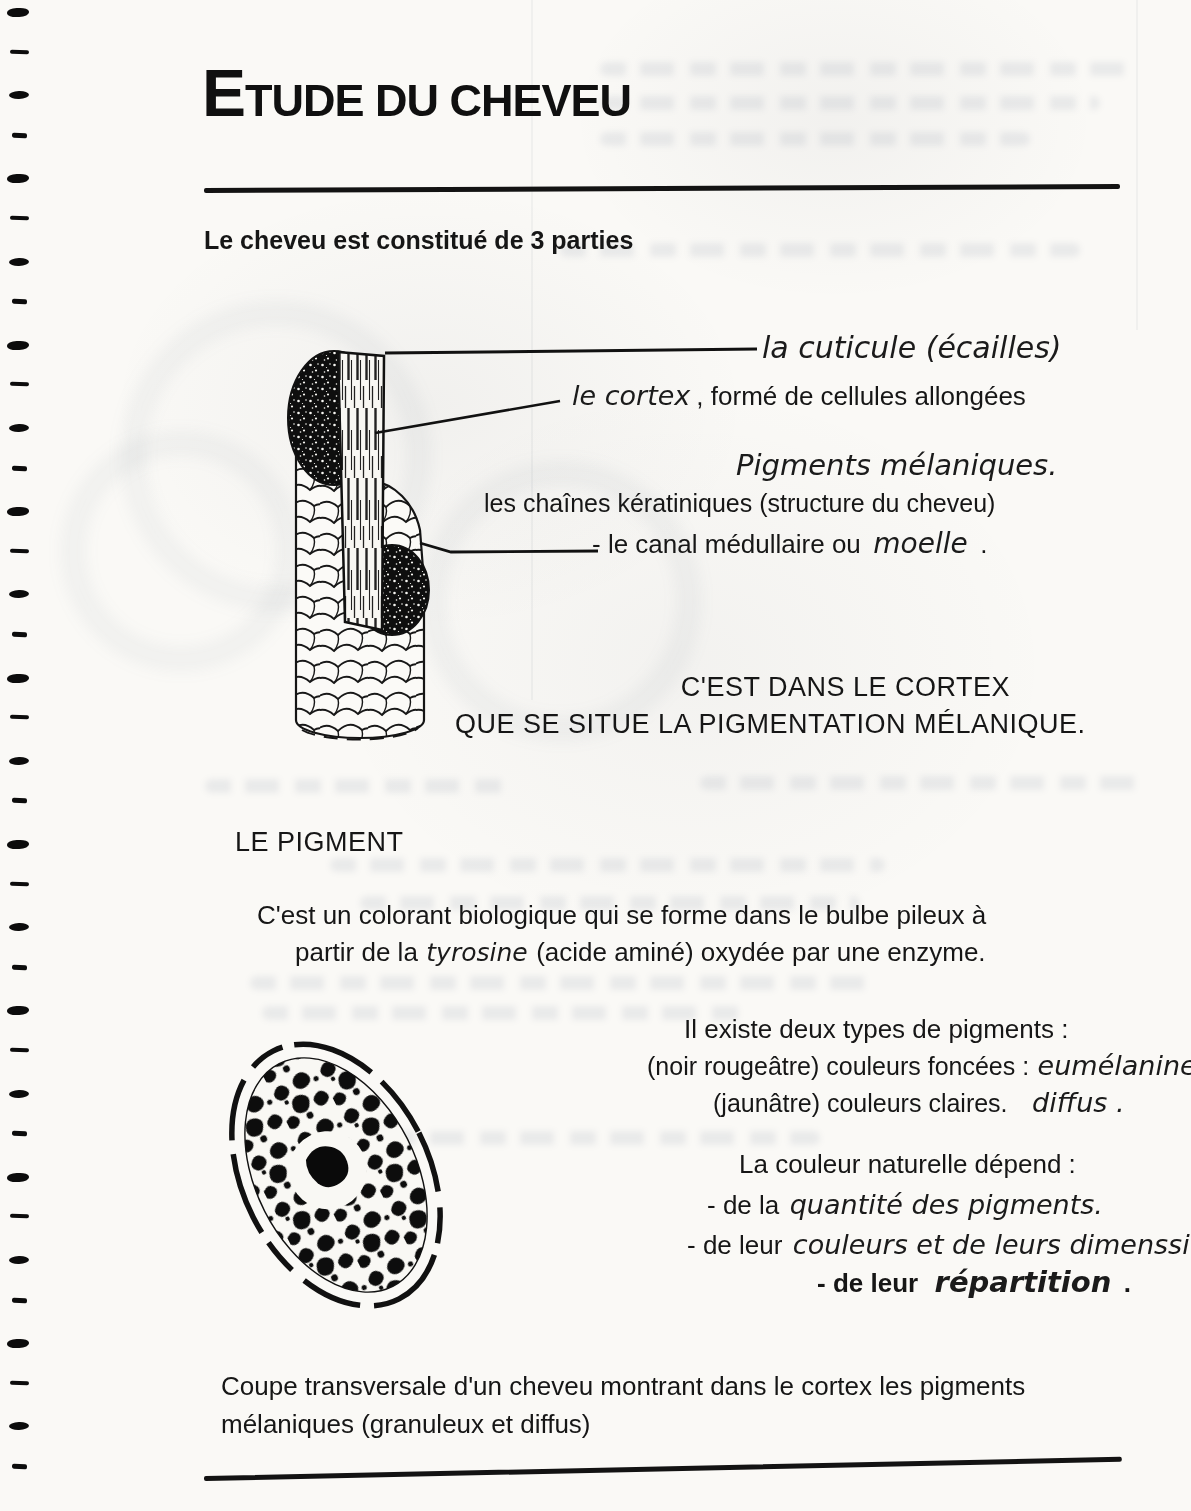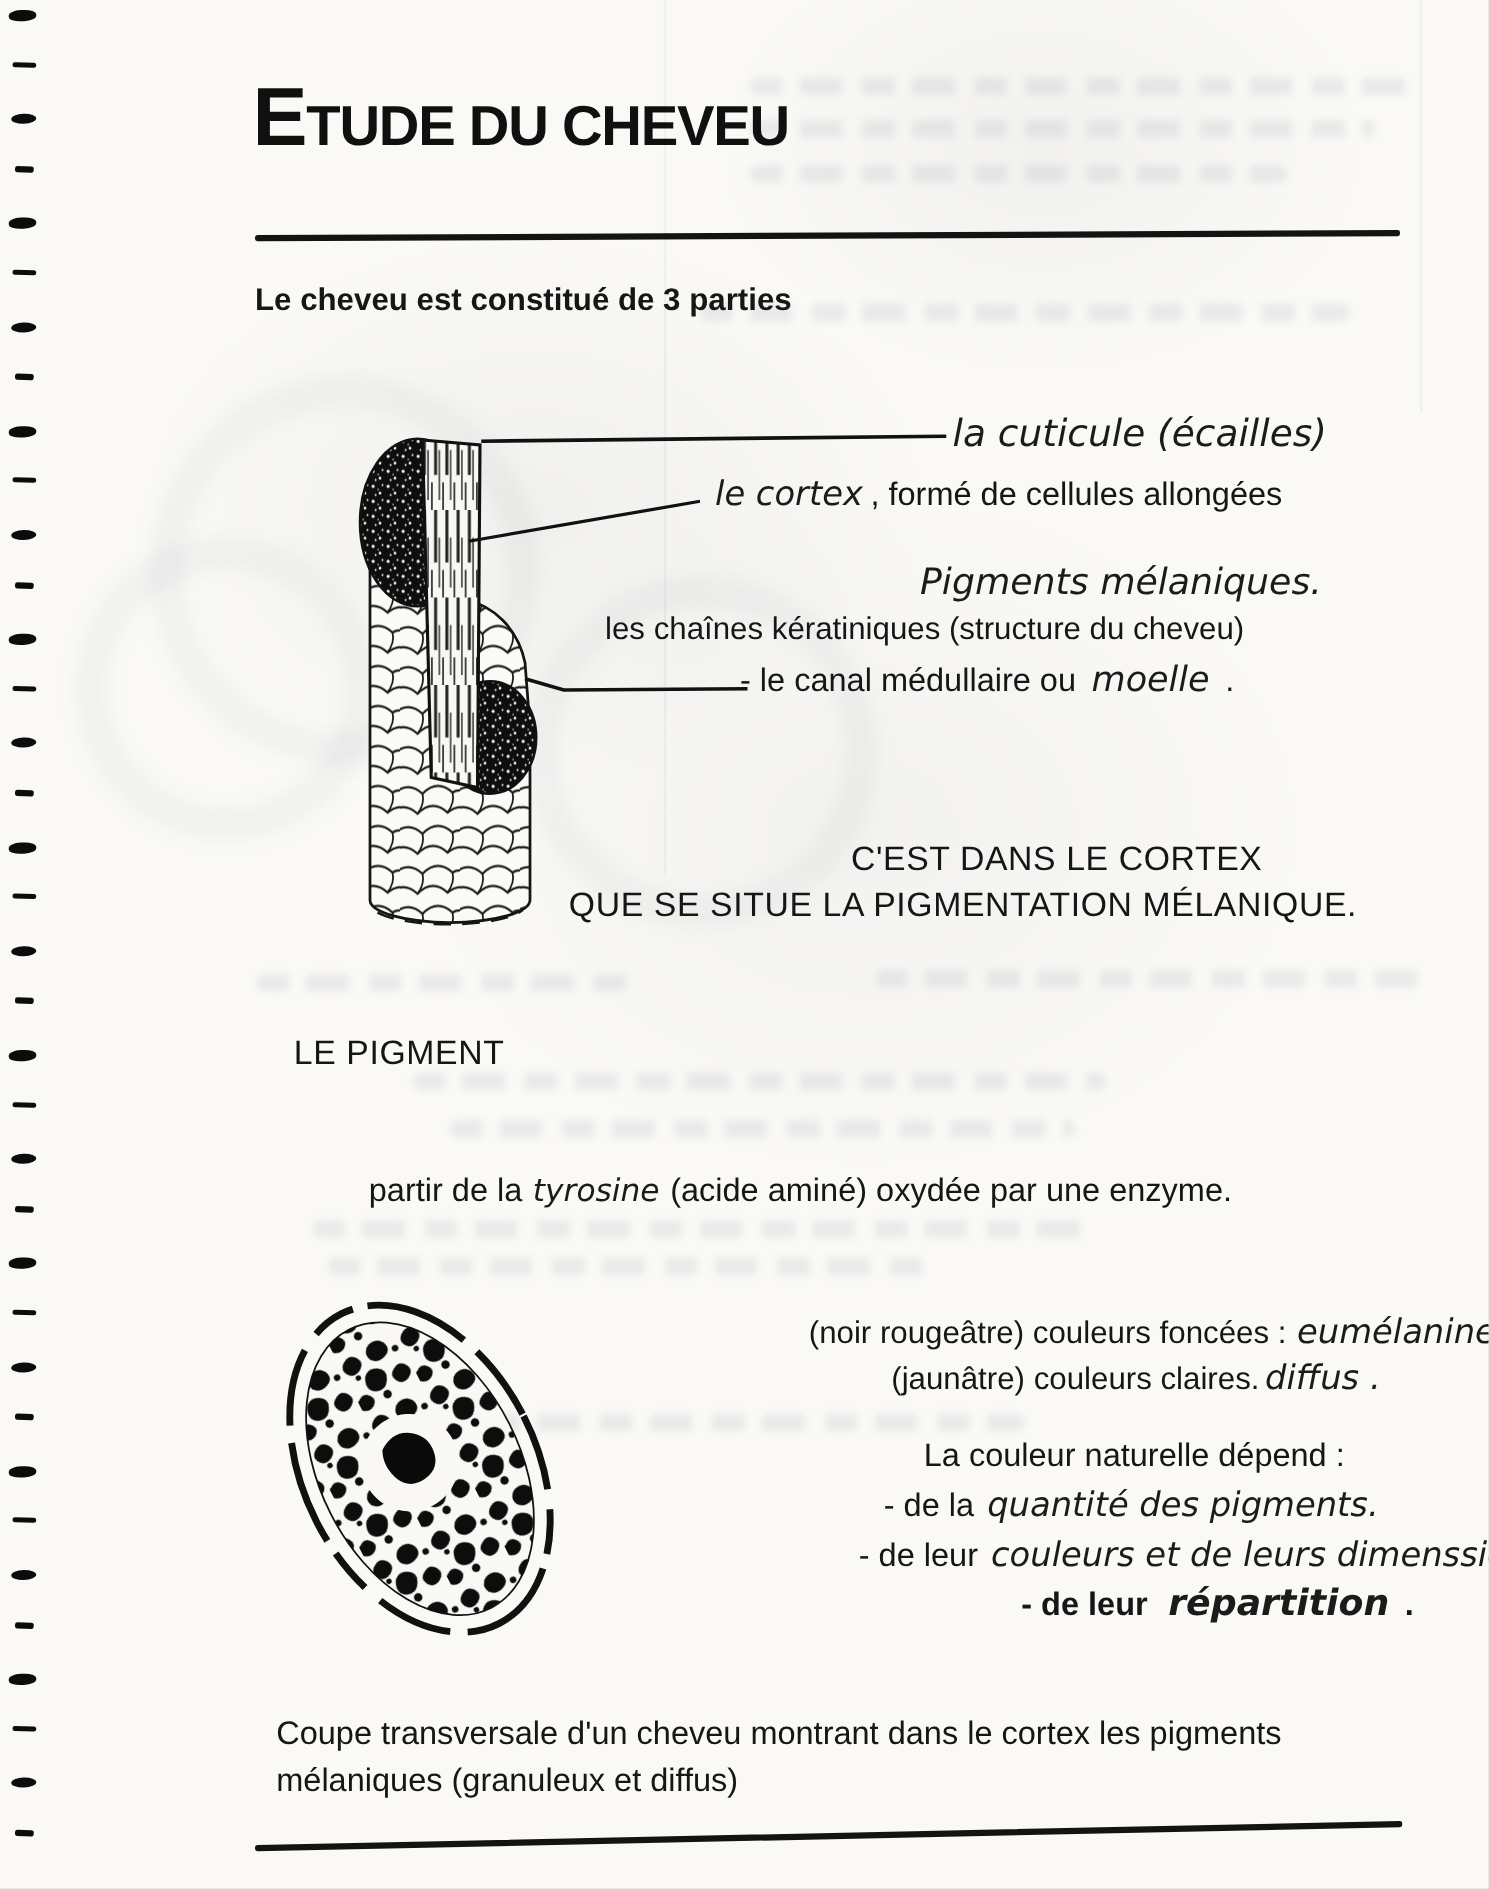--- a/index.html
+++ b/index.html
@@ -162,20 +162,21 @@
   <div class="abs" style="left:592px;top:527px;">
     <span class="print" style="font-size:26px;">- le canal médullaire ou</span>
     <span class="hw" style="font-size:28px;margin-left:8px;">moelle</span>
     <span class="print cap-dot" style="font-size:26px;">.</span>
   </div>
 
   <div class="abs print callout" style="left:455px;top:672px;padding-right:30px;box-sizing:border-box;">C'EST DANS LE CORTEX</div>
   <div class="abs print callout" style="left:455px;top:709px;">QUE SE SITUE LA PIGMENTATION MÉLANIQUE.</div>
 
   <div class="abs print b" style="left:195px;top:827px;font-size:27px;letter-spacing:0.5px;">LE PIGMENT</div>
+  <div class="abs print" style="left:257px;top:900px;font-size:26px;">C'est un colorant biologique qui se forme dans le bulbe pileux à</div>
   <div class="abs" style="left:295px;top:937px;">
     <span class="print" style="font-size:26px;">partir de la</span>
     <span class="hw" style="font-size:25px;margin:0 4px;">tyrosine</span>
     <span class="print" style="font-size:26px;">(acide aminé) oxydée par une enzyme.</span>
   </div>
 
   <svg class="abs" style="left:212px;top:1014px;z-index:1;" width="248" height="322" viewBox="0 0 248 322">
     <defs>
       <pattern id="blobs" width="52" height="52" patternUnits="userSpaceOnUse">
         <path d="M4,6 q6,-5 11,1 q4,6 -2,10 q-7,4 -11,-2 q-3,-5 2,-9z" fill="#0d0d0d"></path>
@@ -190,27 +191,28 @@
     </defs>
     <g transform="rotate(-27 124 161)">
       <ellipse cx="124" cy="161" rx="93" ry="139" fill="none" stroke="#111" stroke-width="5.5" stroke-dasharray="62 16 36 12 84 14"></ellipse>
       <ellipse cx="124" cy="161" rx="80" ry="125" fill="#f9f8f4"></ellipse>
       <ellipse cx="124" cy="161" rx="80" ry="125" fill="url(#blobs)" stroke="#111" stroke-width="1.4"></ellipse>
       <circle cx="119" cy="153" r="39" fill="#f9f8f4"></circle>
       <path d="M104,134 q14,-10 26,-2 q12,8 10,22 q-2,14 -16,16 q-14,2 -20,-10 q-6,-14 0,-26z" fill="#0a0a0a"></path>
     </g>
   </svg>
 
+  <div class="abs print b" style="left:644px;top:1014px;font-size:26px;">Il existe deux types de pigments :</div>
   <div class="abs" style="left:647px;top:1050px;">
     <span class="print" style="font-size:25px;">(noir rougeâtre) couleurs foncées :</span>
     <span class="hw" style="font-size:27px;margin-left:4px;">eumélanine</span>
   </div>
   <div class="abs" style="left:713px;top:1087px;">
     <span class="print" style="font-size:25px;">(jaunâtre) couleurs claires.</span>
-    <span class="hw" style="font-size:27px;margin-left:0;">diffus .</span>
+    <span class="hw" style="font-size:27px;margin-left:20px;">diffus .</span>
   </div>
 
   <div class="abs print b" style="left:699px;top:1149px;font-size:26px;">La couleur naturelle dépend :</div>
   <div class="abs" style="left:707px;top:1189px;">
     <span class="print" style="font-size:26px;">- de la</span>
     <span class="hw" style="font-size:27px;margin-left:6px;">quantité des pigments.</span>
   </div>
   <div class="abs" style="left:687px;top:1229px;">
     <span class="print" style="font-size:26px;">- de leur</span>
     <span class="hw" style="font-size:27px;margin-left:6px;">couleurs et de leurs dimenssion</span>

